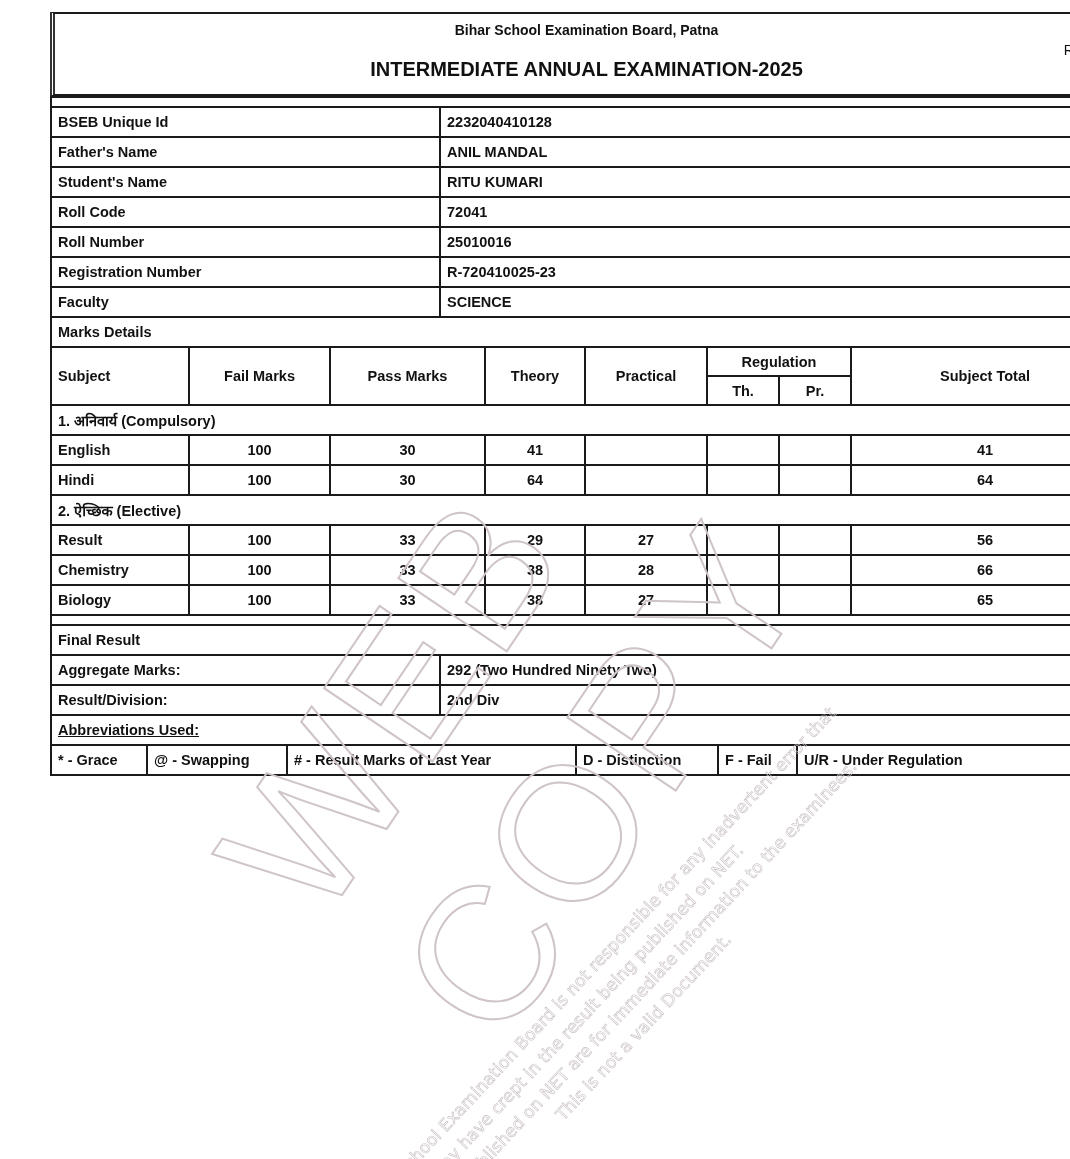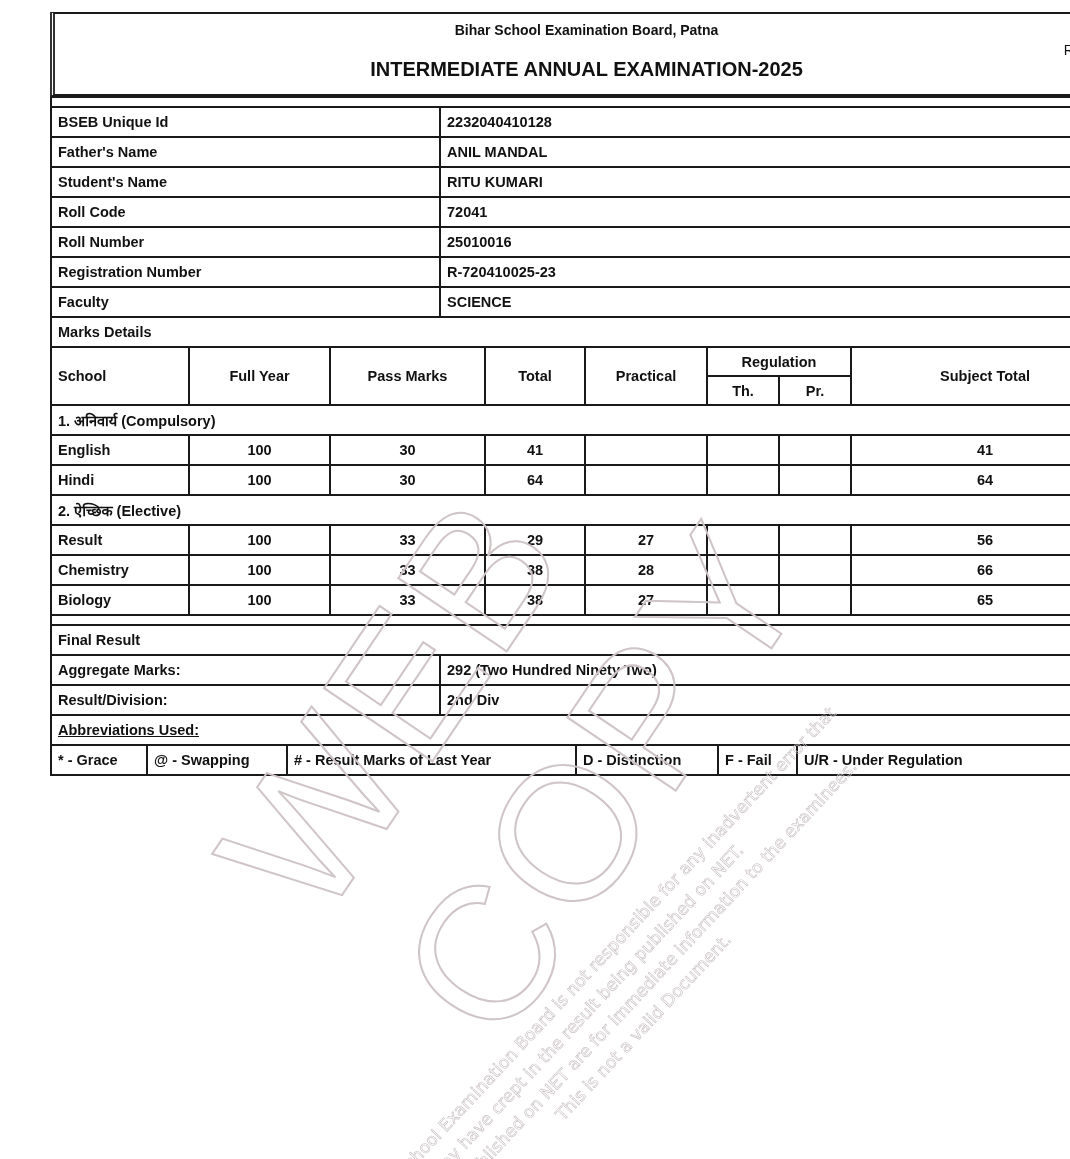--- a/index.html
+++ b/index.html
@@ -118,24 +118,24 @@
         <col style="width:122px">
         <col style="width:72px">
       <col style="width:72px">
         <col>
     </colgroup>
     <tbody>
         <tr class="sec">
       <td colspan="8">Marks Details</td>
     </tr>
     <tr>
-      <th rowspan="2" style="height:56px">School</th>
-      <th rowspan="2" class="c">Full Year</th>
+      <th rowspan="2" style="height:56px">Subject</th>
+      <th rowspan="2" class="c">Fail Marks</th>
       <th rowspan="2" class="c">Pass Marks</th>
-      <th rowspan="2" class="c">Total</th>
+      <th rowspan="2" class="c">Theory</th>
       <th rowspan="2" class="c">Practical</th>
       <th colspan="2" class="c">Regulation</th>
       <th rowspan="2" class="c">Subject Total</th>
     </tr>
     <tr>
       <th class="c">Th.</th>
       <th class="c">Pr.</th>
     </tr>
     </tbody>
       <tbody id="marks-body">

